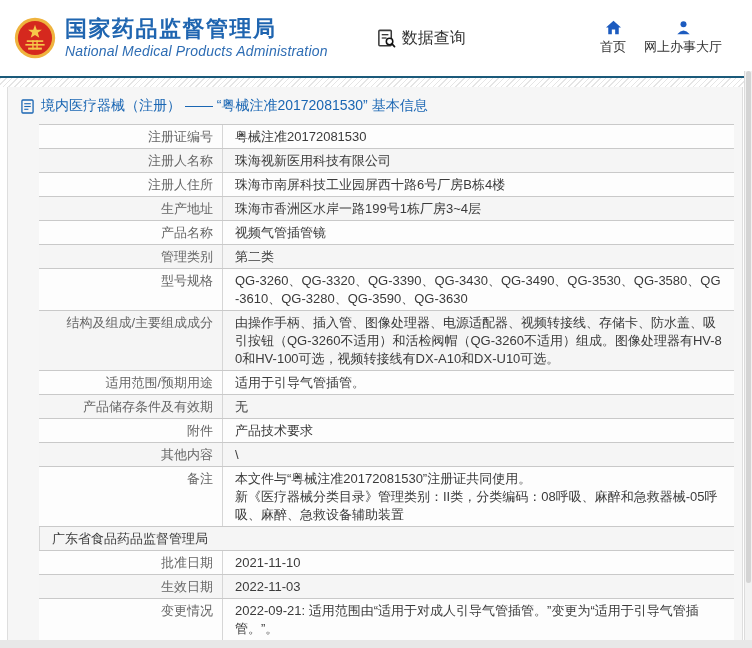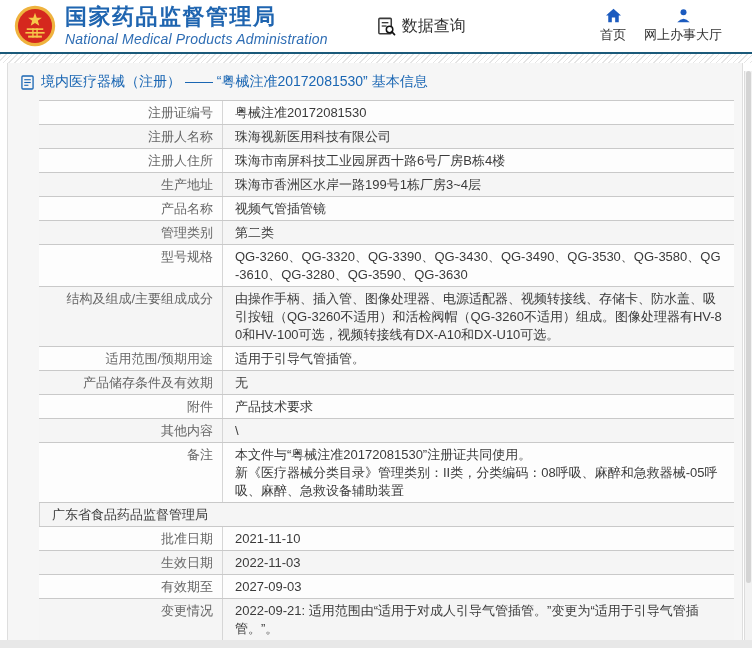--- a/index.html
+++ b/index.html
@@ -3,21 +3,21 @@
 <meta charset="utf-8">
 <style>
   html,body{margin:0;padding:0;}
   body{
     width:752px;height:648px;overflow:hidden;position:relative;
     background:#ffffff;
     font-family:"Liberation Sans","DejaVu Sans",sans-serif;
     -webkit-font-smoothing:antialiased;
   }
   
-  .site-header{height:52px;display:flex;align-items:center;padding:0 0 0 13px;background:#fff;}
+  .site-header{height:76px;display:flex;align-items:center;padding:0 0 0 13px;background:#fff;}
   .logo-group{display:flex;align-items:center;}
   .emblem{width:44px;height:44px;flex:0 0 44px;}
   .title-block{margin-left:8px;}
   .title-cn{font-size:22px;font-weight:bold;color:#1f65b0;letter-spacing:1.5px;line-height:1.1;}
   .title-en{font-size:14px;color:#2e6db4;margin-top:2px;letter-spacing:.2px;font-style:italic;}
   .dq{margin-left:48px;display:flex;align-items:center;gap:5px;font-size:16px;color:#333;cursor:pointer;}
   .right-nav{margin-left:auto;display:flex;gap:18px;padding-right:30px;}
   .nav-item{display:flex;flex-direction:column;align-items:center;gap:3px;font-size:13px;color:#333;cursor:pointer;}
   
   .header-divider{height:2px;background:#1b5a7a;}
@@ -170,24 +170,20 @@
       </div>
       <div class="tr">
         <div class="td label"><span>批准日期</span></div>
         <div class="td value">2021-11-10</div>
       </div>
       <div class="tr">
         <div class="td label"><span>生效日期</span></div>
         <div class="td value">2022-11-03</div>
       </div>
       <div class="tr">
-        <div class="td label"><span>有效期至</span></div>
-        <div class="td value">2027-09-03</div>
-      </div>
-      <div class="tr">
         <div class="td label"><span>变更情况</span></div>
         <div class="td value">2022-09-21: 适用范围由“适用于对成人引导气管插管。”变更为“适用于引导气管插管。”。
 
 2022-11-03: 1、生产地址由“珠海市香洲区水岸一路199号1号厂房3~4楼”变更为“珠海市香洲区水岸一路199号1栋厂房3~4层”。</div>
       </div>
     </div>
 </div>
 
 <div class="bottom-strip"></div>
 <div class="scrollbar">

